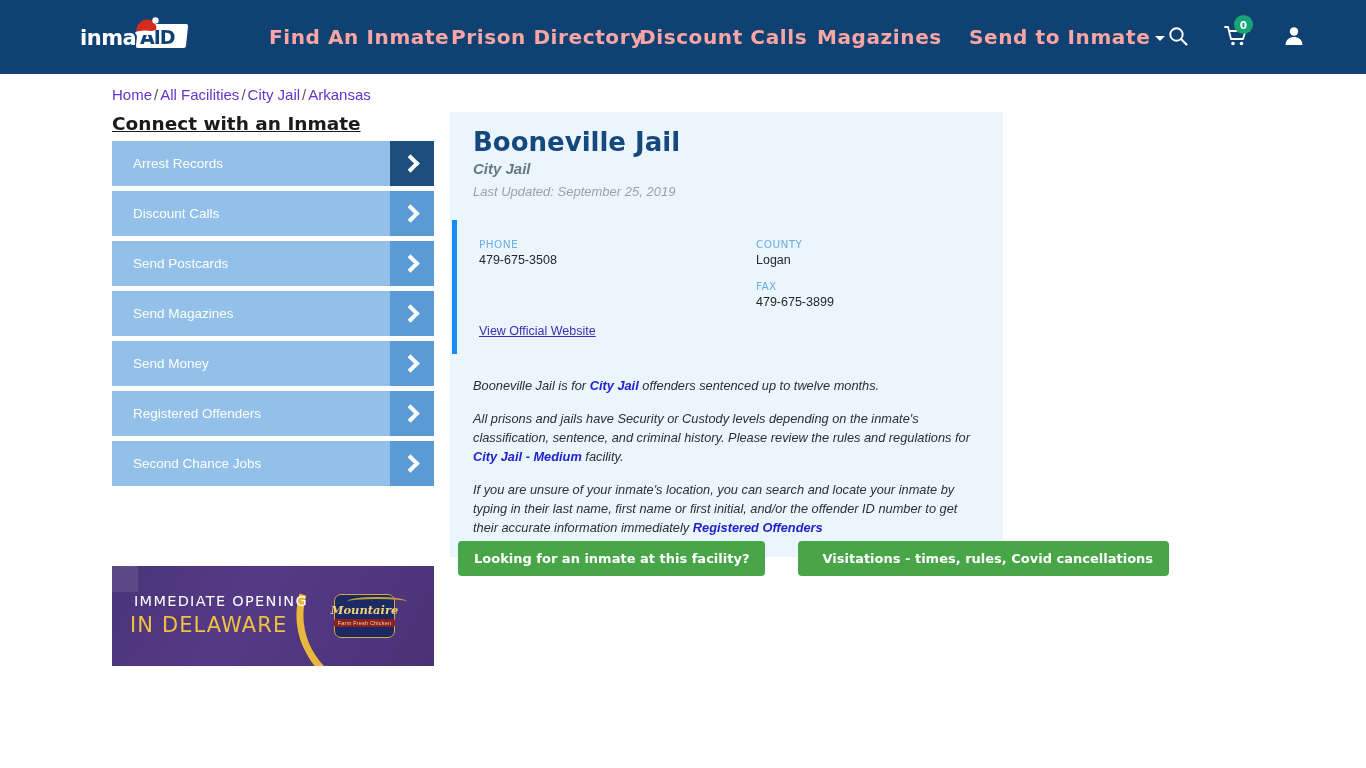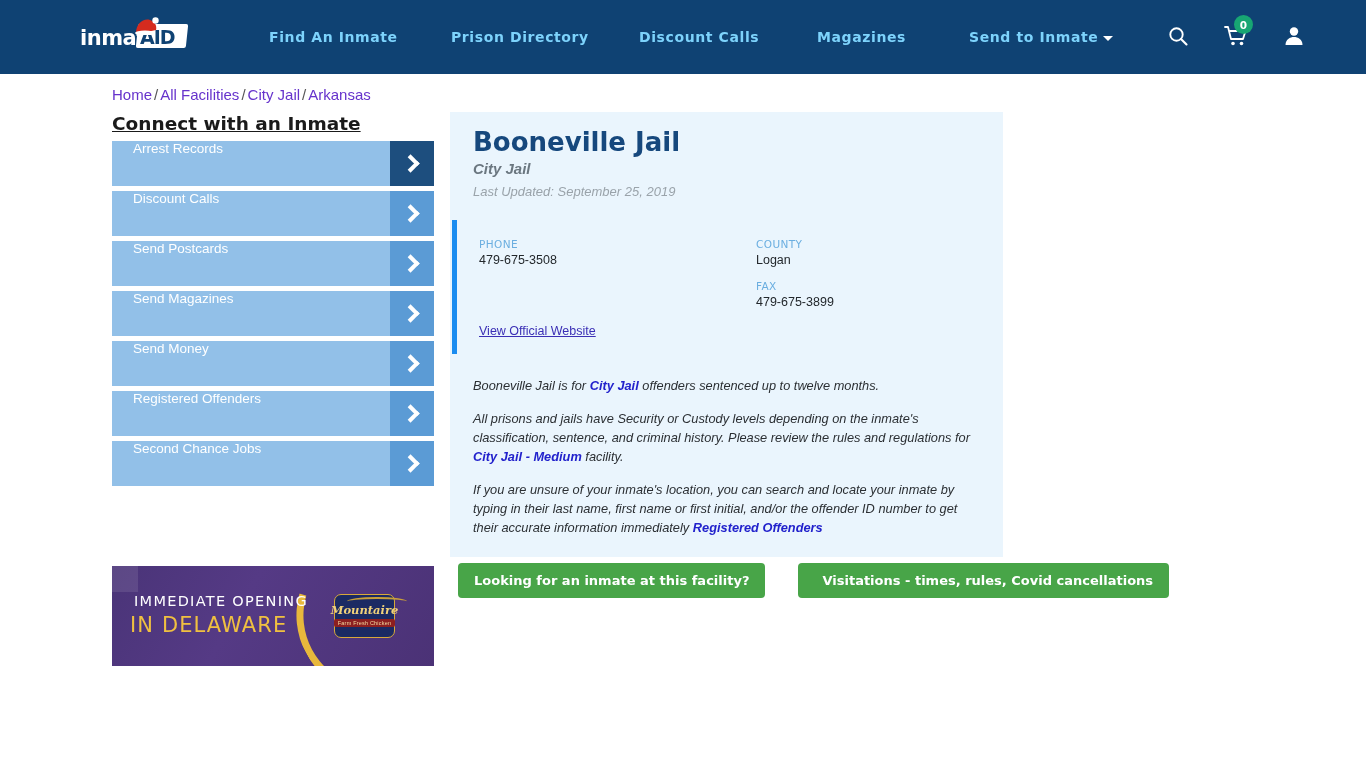--- a/index.html
+++ b/index.html
@@ -40,22 +40,22 @@
     font-family: "DejaVu Sans", sans-serif; letter-spacing: -1px;
     z-index: 3;
   }
   .santa-hat {
     position: absolute; left: 53px; top: -3px;
     width: 26px; height: 18px; z-index: 4;
   }
 
   .nav { position: absolute; left: 255px; top: 0; height: 74px; display: flex; align-items: center; }
   .nav a {
-    color: #7dd3fc; text-decoration: none;
-    font-size: 14px; font-weight: bold;
+    color: #fca5a5; text-decoration: none;
+    font-size: 20px; font-weight: bold;
     letter-spacing: 0.6px;
     font-family: "DejaVu Sans", sans-serif;
     white-space: nowrap;
   }
   .nav-item { padding: 0 0; }
   #nav-0 { position:absolute; left: 14px; }
   #nav-1 { position:absolute; left: 196px; }
   #nav-2 { position:absolute; left: 384px; }
   #nav-3 { position:absolute; left: 562px; }
   #nav-4 { position:absolute; left: 714px; }
@@ -87,21 +87,21 @@
   
   .side-title {
     position: absolute; left: 112px; top: 113px;
     font-size: 18.5px; font-weight: bold; color: #1a1a1a;
     text-decoration: underline;
     font-family: "DejaVu Sans", sans-serif;
   }
   .side-list { position: absolute; left: 112px; top: 141px; width: 322px; }
   .side-item {
     position: relative; height: 45px; margin-bottom: 5px;
-    background: #92c0e8; cursor: pointer; display: flex; 
+    background: #92c0e8; cursor: pointer; display: flex; align-items: center;
   }
   .side-item .label {
     padding-left: 21px; color: #ffffff; font-size: 13.5px;
   }
   .side-chev {
     position: absolute; right: 0; top: 0;
     width: 44px; height: 45px;
     background: #5b9bd5;
     display: flex; align-items: center; justify-content: center;
   }
@@ -190,21 +190,21 @@
   }
 
   .desc { position: absolute; left: 23px; top: 265px; width: 508px; }
   .desc p {
     margin: 0 0 14px 0;
     font-size: 12.8px; font-style: italic; color: #2b2f33; line-height: 1.48;
   }
   .desc a { color: #2222cc; font-weight: bold; text-decoration: none; font-style: italic; }
 
   
-  .cta-row { position: absolute; left: 458px; top: 563px; display: flex; gap: 8px; }
+  .cta-row { position: absolute; left: 458px; top: 541px; display: flex; gap: 8px; }
   .cta {
     background: #48a548; color: #ffffff;
     font-size: 13px; font-weight: bold;
     border: none; border-radius: 4px;
     padding: 0 16px; height: 35px; cursor: pointer;
     display: flex; align-items: center; white-space: nowrap;
     font-family: "DejaVu Sans", sans-serif;
   }
   #cta-1 { margin-left: 25px; padding-left: 24px; }
 </style>

